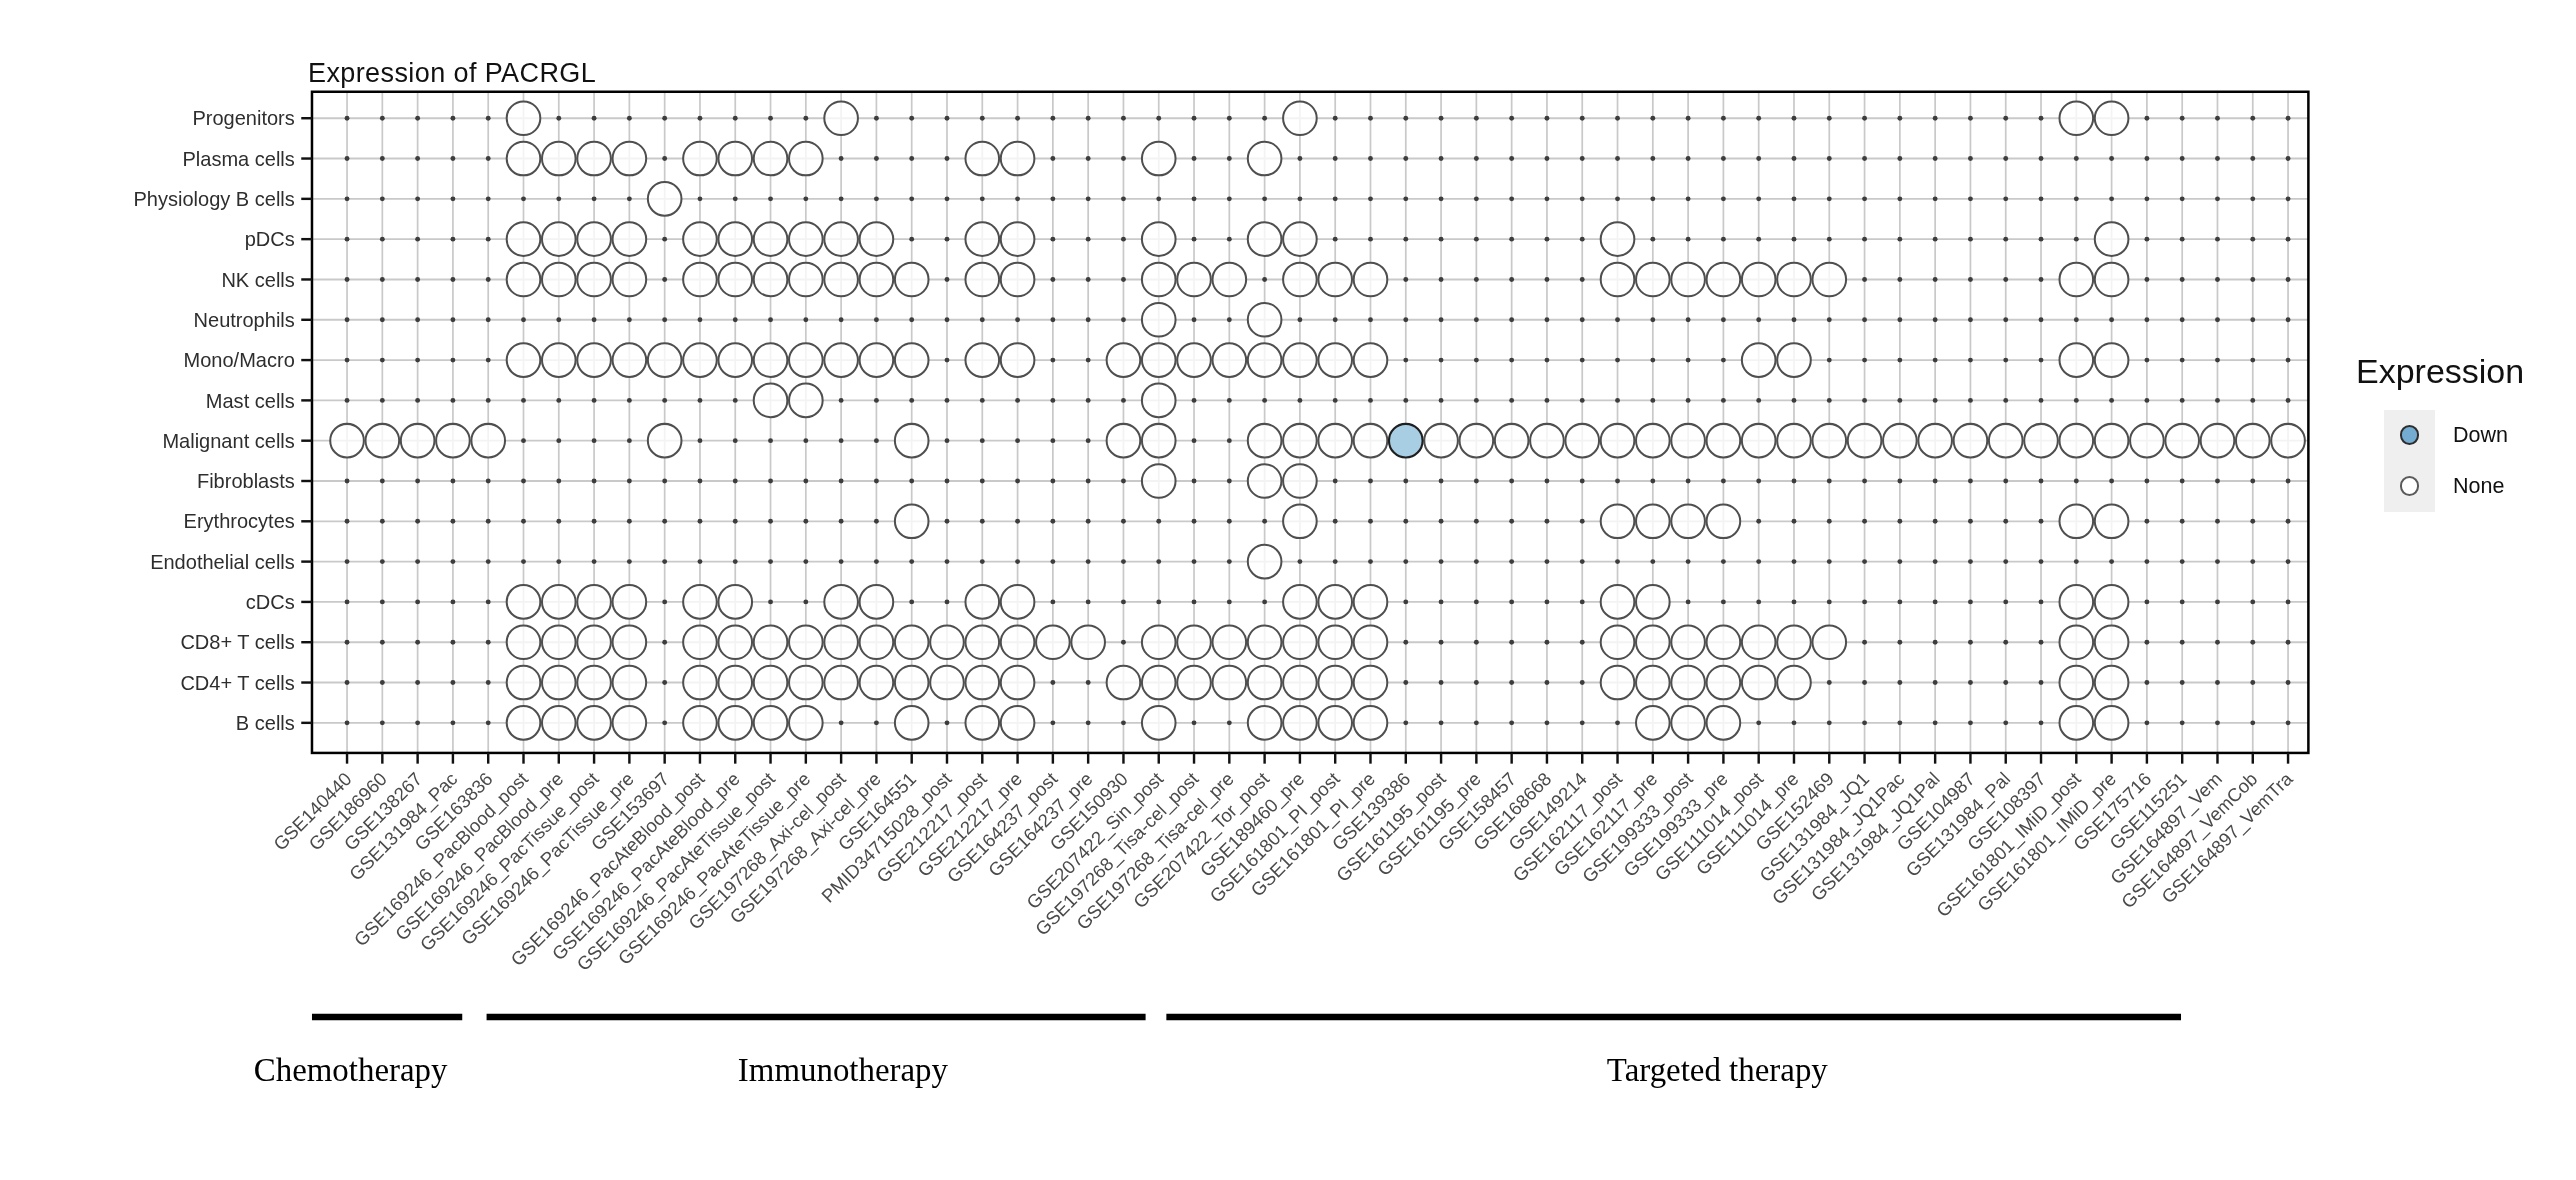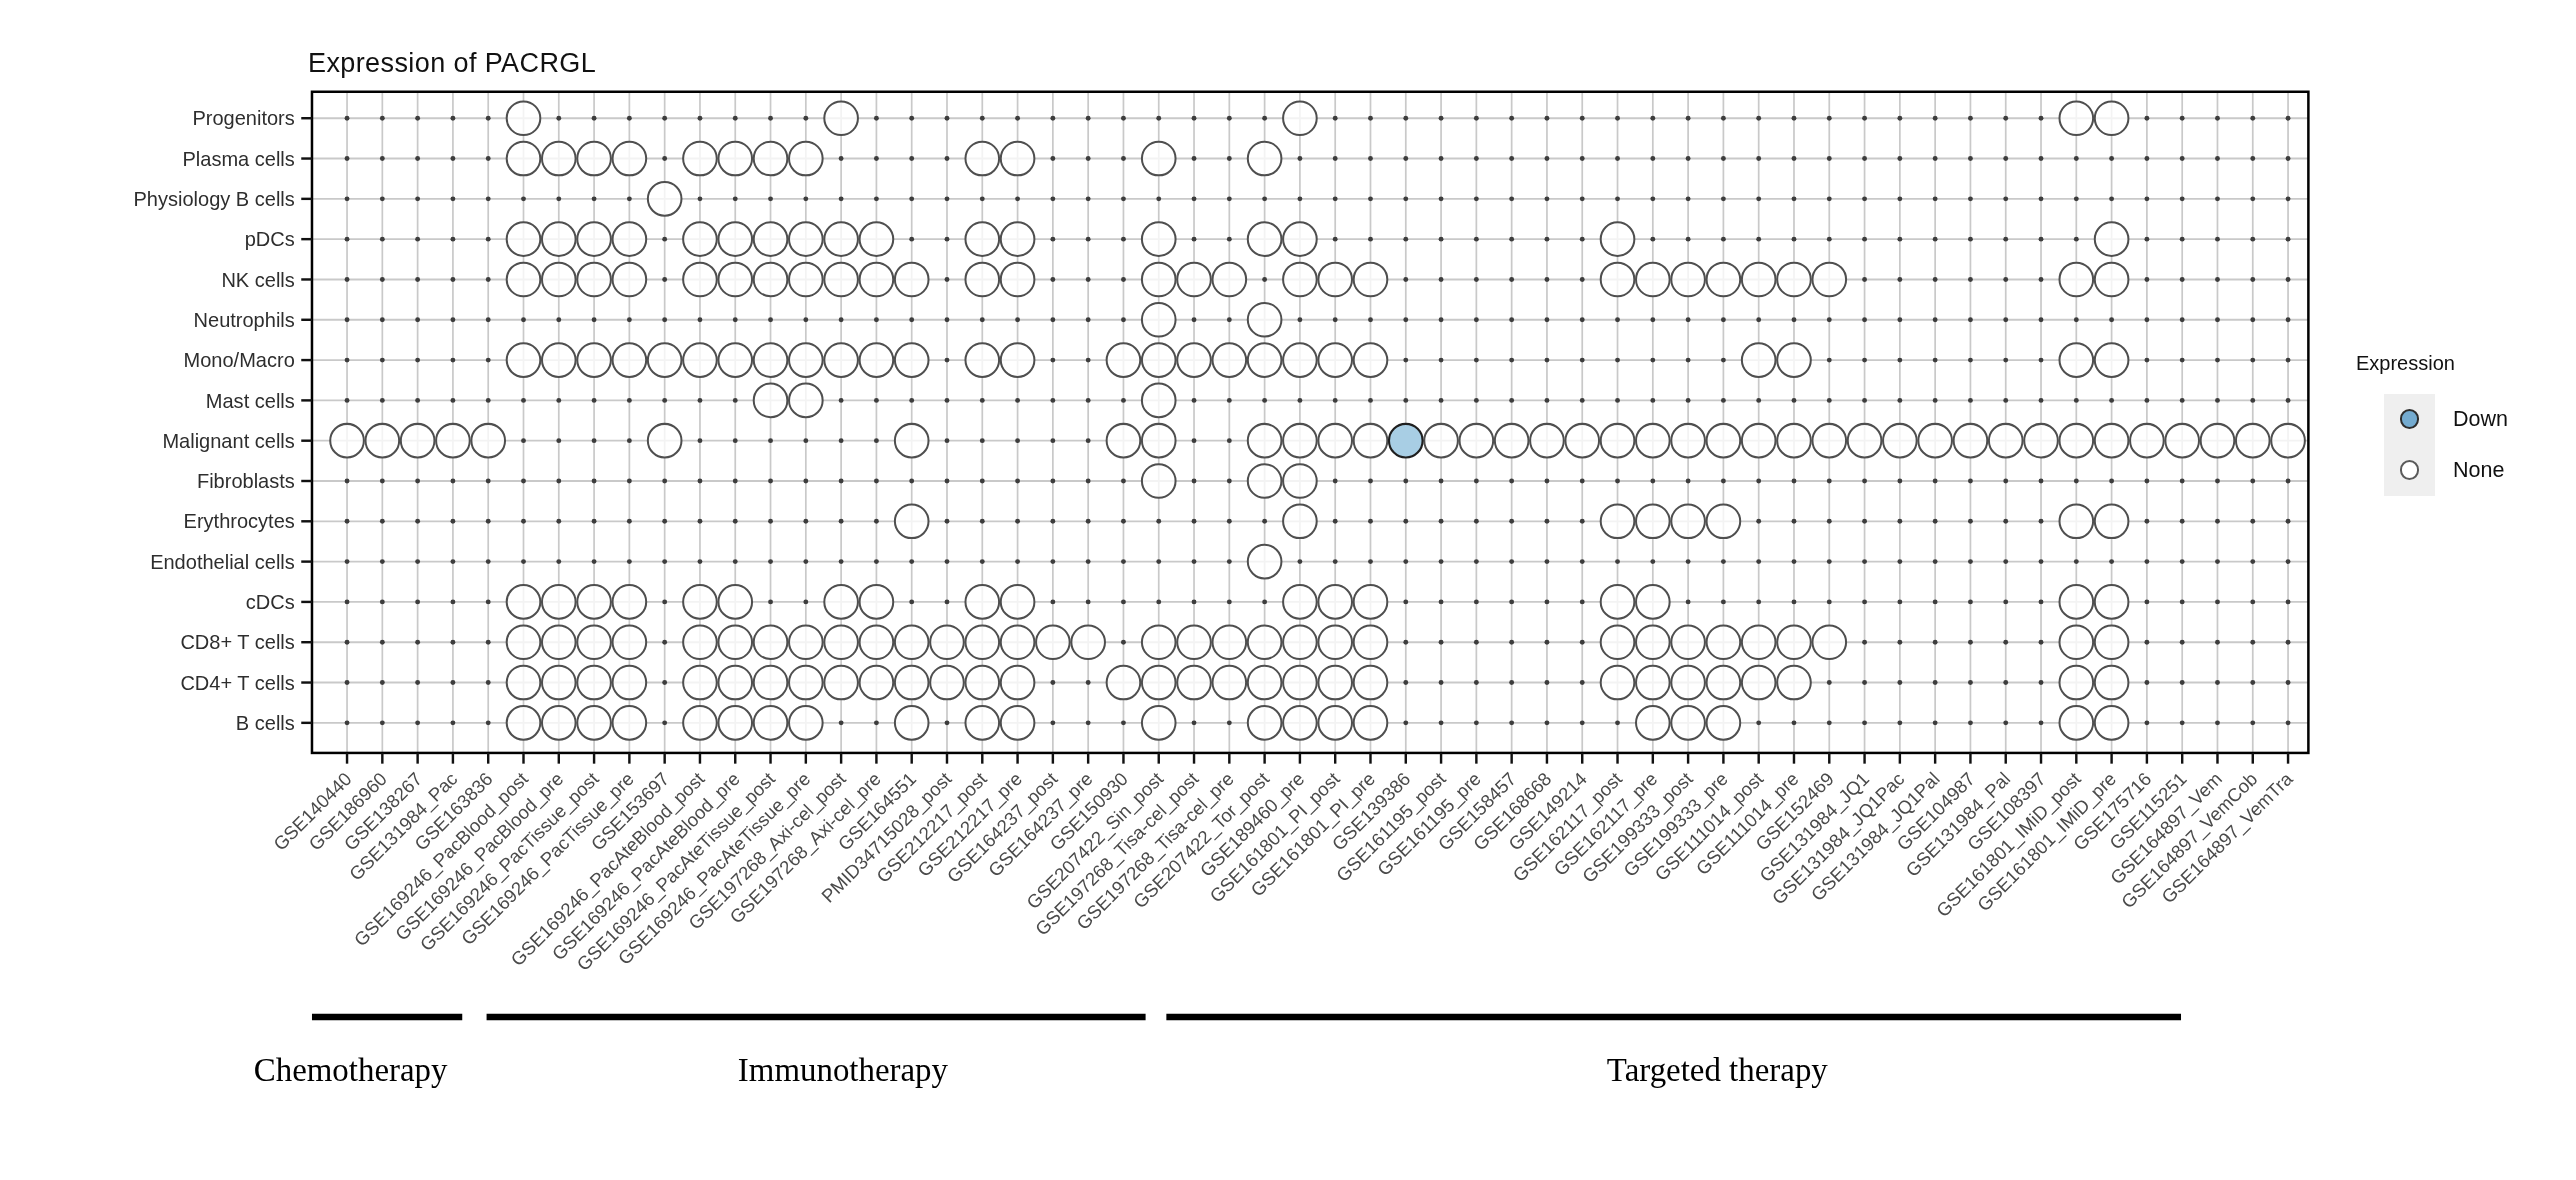--- a/index.html
+++ b/index.html
@@ -1,21 +1,21 @@
 <!DOCTYPE html>
 <html style="font-size:11.4px"><head>
 <meta charset="utf-8">
 <style>
   html,body{margin:0;padding:0;background:#ffffff;width:2576px;height:1181px;overflow:hidden;
             font-family:"Liberation Sans", sans-serif;}
   .stage{position:relative;width:2576px;height:1181px;background:#fff;}
-  .chart-title{position:absolute;left:308px;top:48px;font-size:27px;color:#111;letter-spacing:0.4px;text-align:center;}
+  .chart-title{position:absolute;left:308px;top:58px;font-size:27px;color:#111;letter-spacing:0.4px;text-align:center;}
   #plot{position:absolute;left:0;top:0;}
   .legend{position:absolute;left:2356px;top:352px;}
-  .legend-title{font-size:20px;color:#111;margin-bottom:18.6px;}
+  .legend-title{font-size:34px;color:#111;margin-bottom:18.6px;}
   .legend-item{display:flex;align-items:center;height:51px;margin-left:28px;}
   .legend-key{width:51px;height:51px;background:#efefef;display:flex;align-items:center;justify-content:center;}
   .key-circle{width:19.3px;height:19.3px;border-radius:50%;box-sizing:border-box;}
   .key-down{background:#74abd0;border:2.1px solid #2d2d2d;}
   .key-none{background:#ffffff;border:2.1px solid #5a5a5a;}
   .legend-label{font-size:21.5px;color:#111;margin-left:18px;}
 </style>
 </head>
 <body>
 

